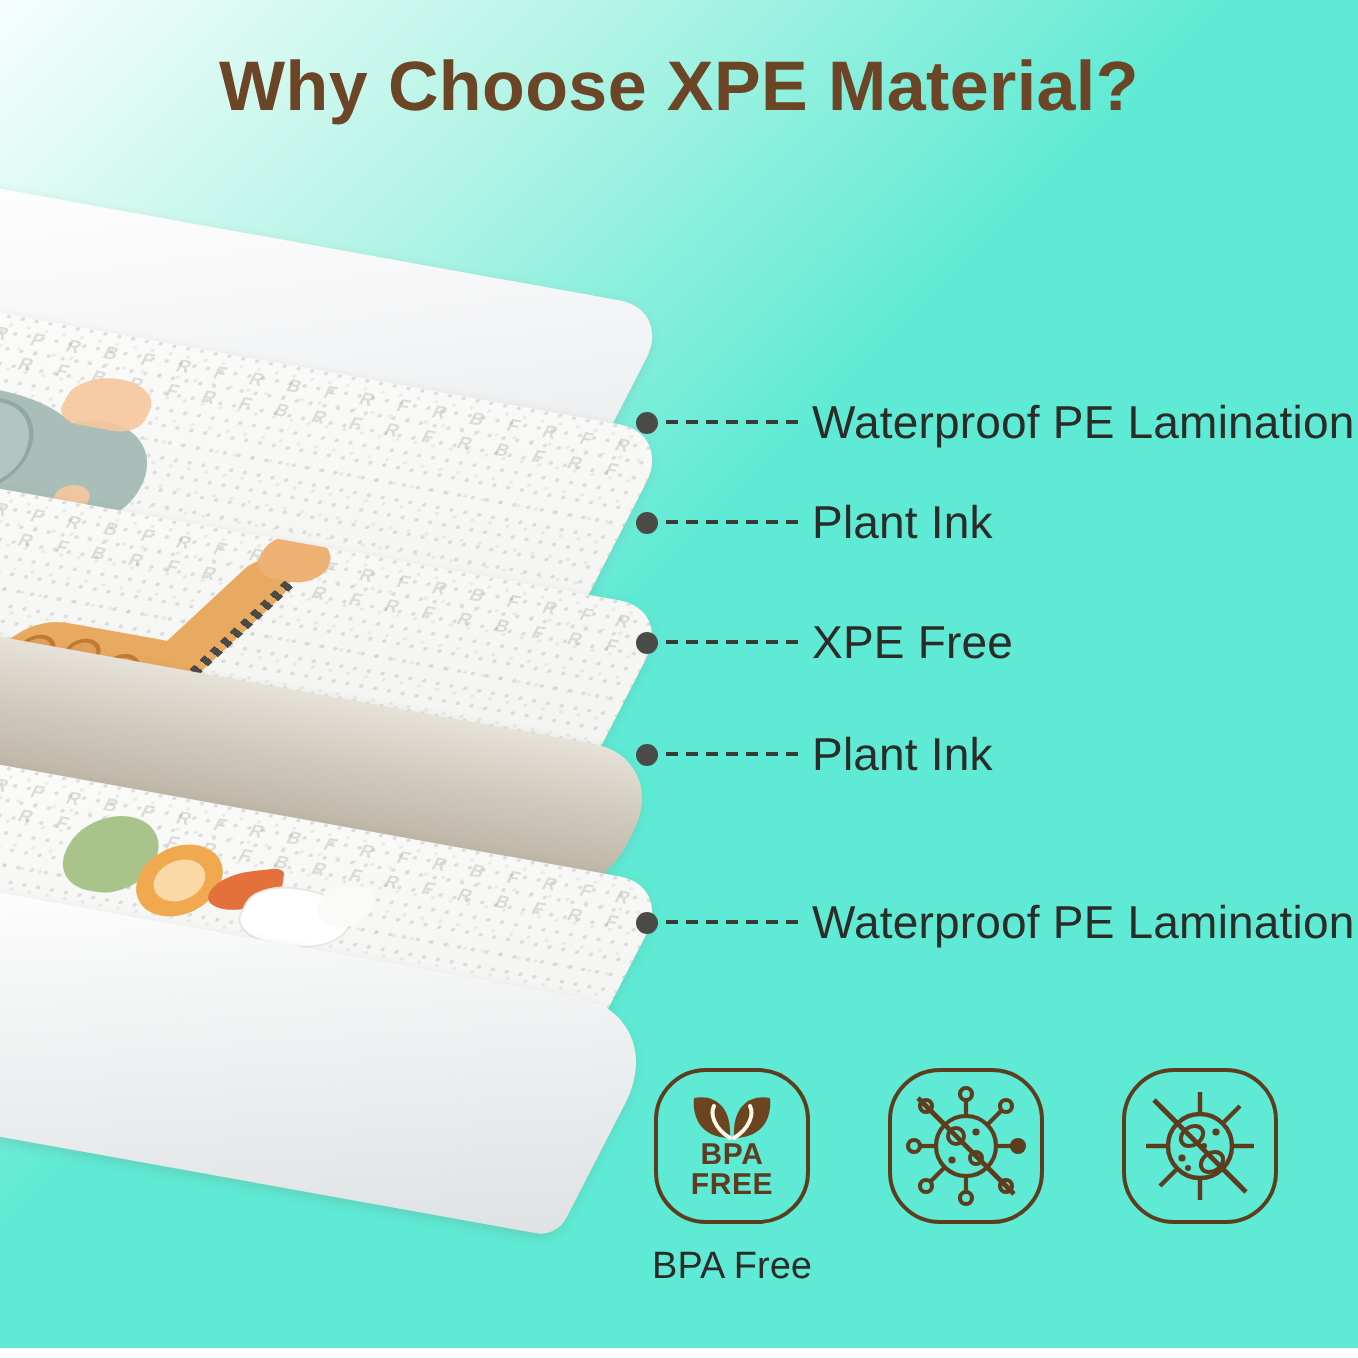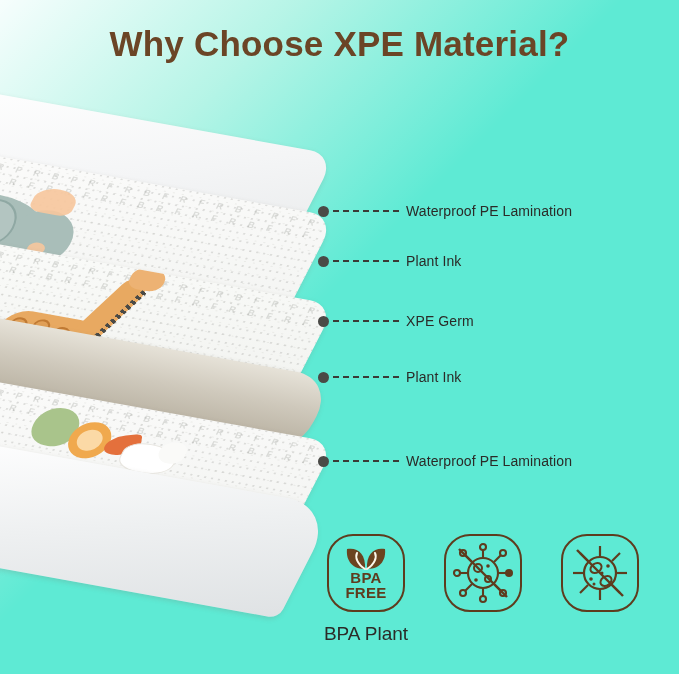--- a/index.html
+++ b/index.html
@@ -298,21 +298,21 @@
     flex: 0 0 auto;
   }
   .dashes {
     width: 66px;
     height: 0;
     border-top: 2.4px dashed #3A3A36;
     margin: 0 7px 0 4px;
     flex: 0 0 auto;
   }
   .callout-text {
-    font-size: 14px;
+    font-size: 23px;
     color: #2B2B28;
     letter-spacing: 0.1px;
   }
 
   
   #badges {
     position: absolute;
     left: 318px;
     top: 534px;
     width: 361px;
@@ -446,21 +446,21 @@
 
     <div class="callout" style="top:250px">
       <span class="bullet"></span>
       <span class="dashes"></span>
       <span class="callout-text">Plant Ink</span>
     </div>
 
     <div class="callout" style="top:310px">
       <span class="bullet"></span>
       <span class="dashes"></span>
-      <span class="callout-text">XPE Germ</span>
+      <span class="callout-text">XPE Free</span>
     </div>
 
     <div class="callout" style="top:366px">
       <span class="bullet"></span>
       <span class="dashes"></span>
       <span class="callout-text">Plant Ink</span>
     </div>
 
     <div class="callout" style="top:450px">
       <span class="bullet"></span>
@@ -479,21 +479,21 @@
             <path d="M21 23 C 13 18, 11 11, 13 7" stroke="#FDF8EA" stroke-width="2" fill="none" stroke-linecap="round"></path>
             <path d="M23 23 C 38 23, 42 12, 41 3 C 31 1, 22 7, 23 23 Z" fill="#6B4420"></path>
             <path d="M23 23 C 31 18, 33 11, 31 7" stroke="#FDF8EA" stroke-width="2" fill="none" stroke-linecap="round"></path>
           </svg>
           <div class="bpa-text">
             <div>BPA</div>
             <div>FREE</div>
           </div>
         </div>
       </div>
-      <div class="badge-caption">BPA Plant</div>
+      <div class="badge-caption">BPA Free</div>
     </div>
 
     <div class="badge">
       <div class="badge-frame">
         <svg width="62" height="62" viewBox="0 0 62 62">
           <g stroke="#5E3C1E" stroke-width="2.1" fill="none">
             <circle cx="31" cy="31" r="15"></circle>
             <line x1="31" y1="16" x2="31" y2="7"></line>
               <circle cx="31" cy="5" r="3"></circle>
             <line x1="31" y1="46" x2="31" y2="55"></line>

